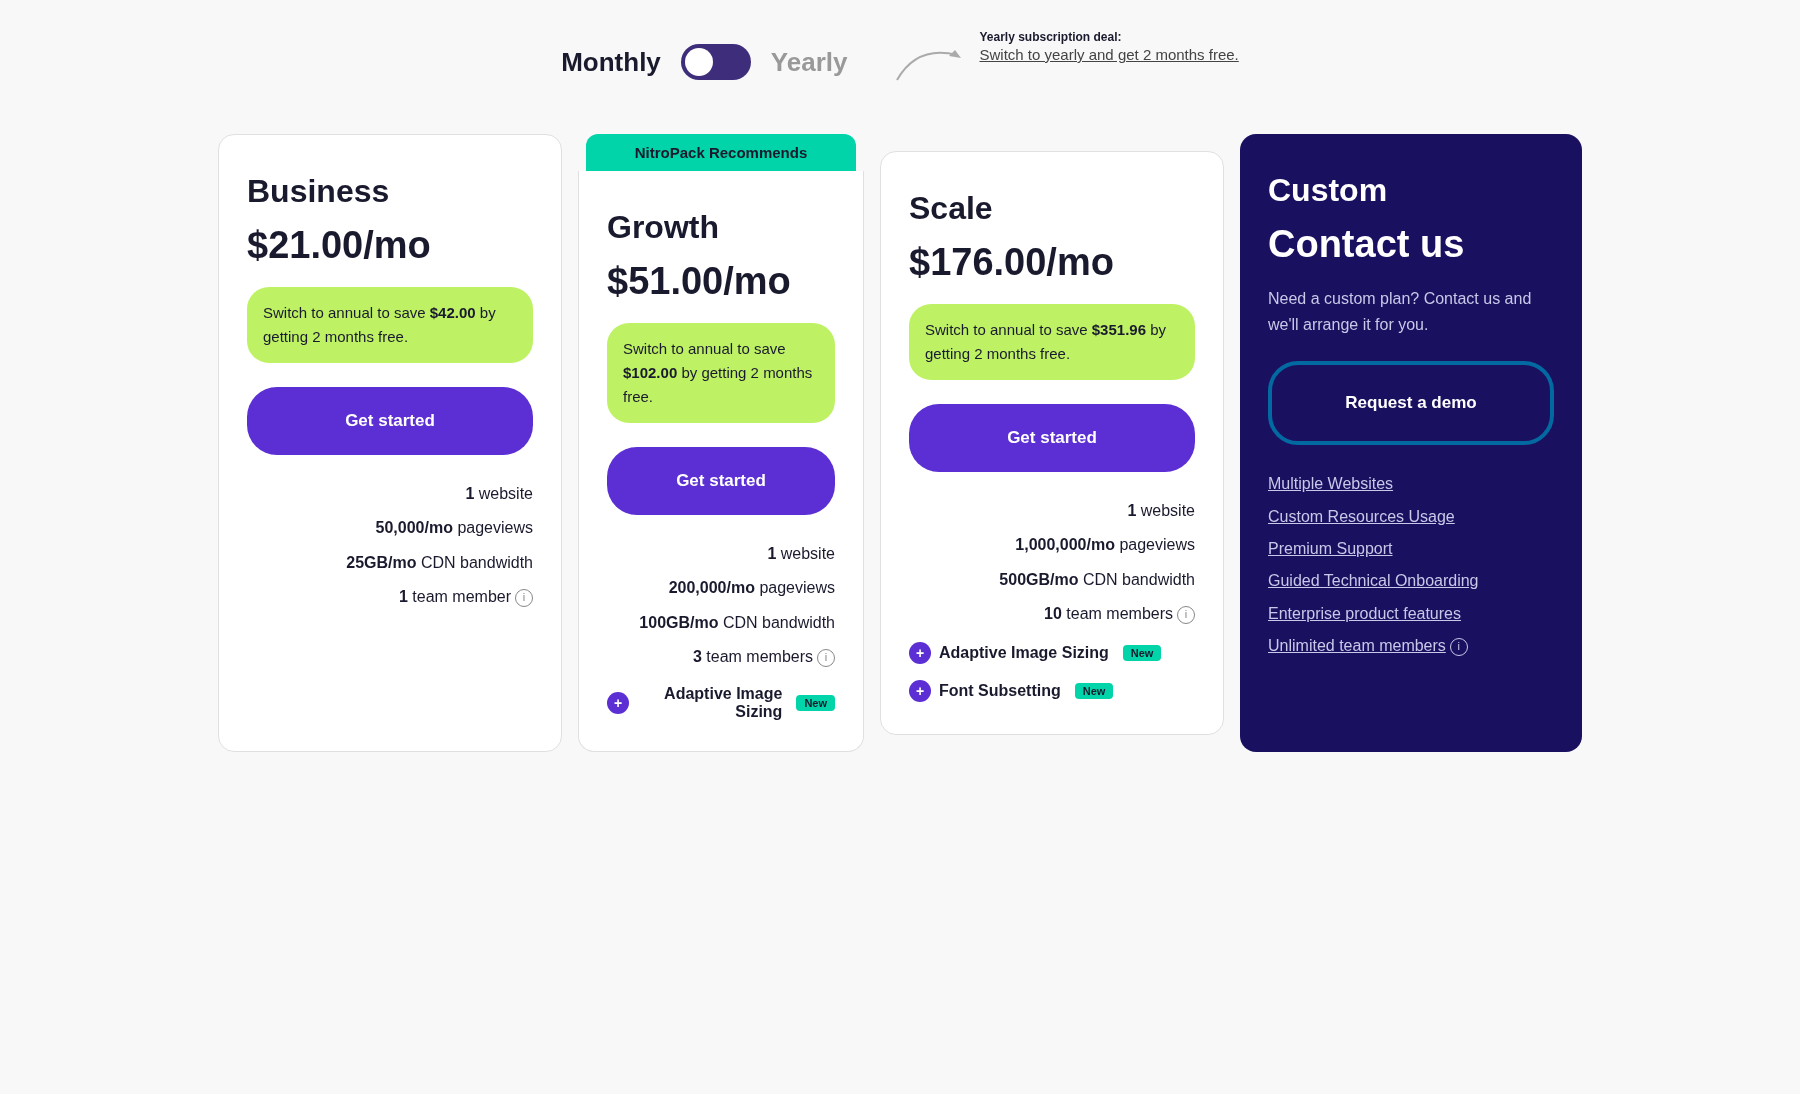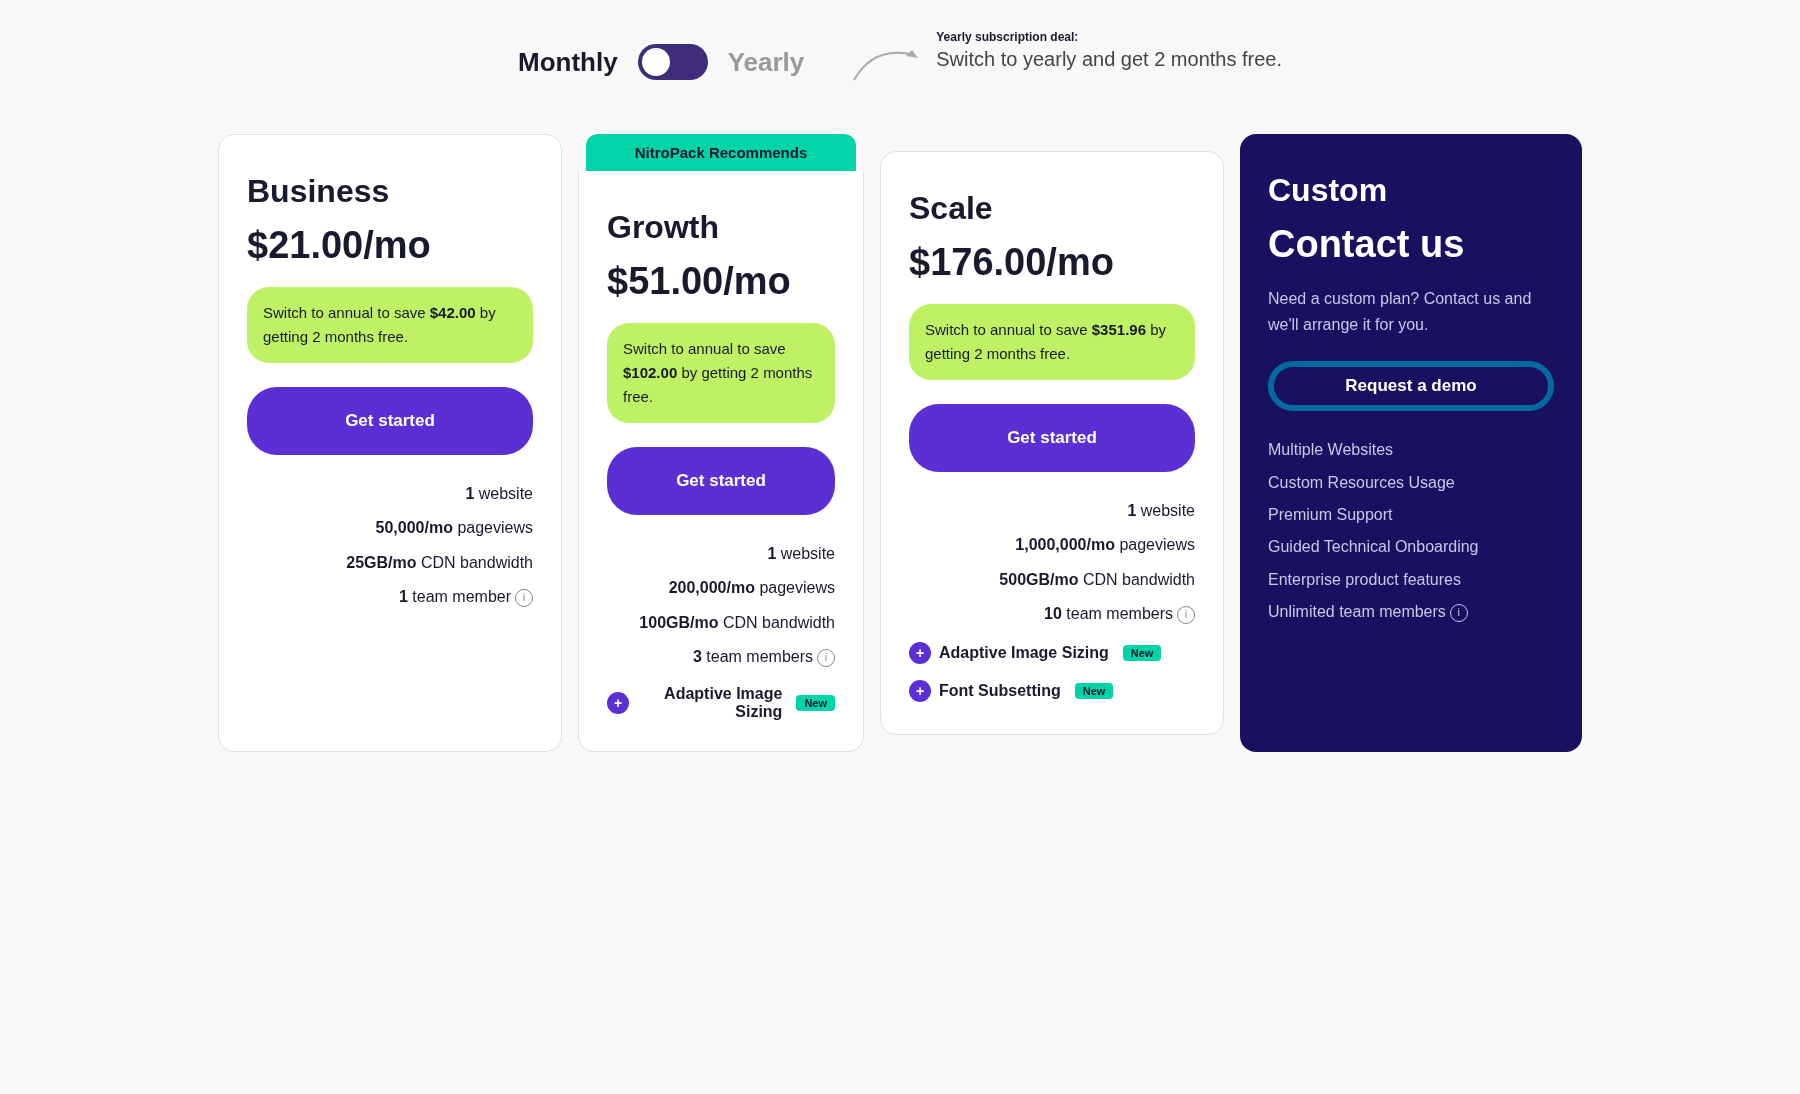--- a/index.html
+++ b/index.html
@@ -67,23 +67,24 @@
       display: inline-block;
     }
 
     .yearly-deal-title {
       font-size: 12px;
       font-weight: 700;
       color: #1a1a2e;
     }
 
     .yearly-deal-text {
-      font-size: 20px;
+      font-size: 15px;
       color: #444;
       line-height: 1.5;
+      text-decoration: underline;
     }
 
     
     .plans-container {
       display: flex;
       gap: 0;
       width: 100%;
       max-width: 1380px;
       align-items: stretch;
     }
@@ -169,23 +170,23 @@
       font-weight: 600;
       cursor: pointer;
       width: 100%;
       margin-bottom: 28px;
       text-align: center;
     }
 
     .request-demo-btn {
       background: transparent;
       color: white;
-      border: 6px solid #0369a1;
+      border: 4px solid #0369a1;
       border-radius: 30px;
-      padding: 9px 28px;
+      padding: 28px 28px;
       font-size: 17px;
       font-weight: 600;
       cursor: pointer;
       width: 100%;
       margin-bottom: 28px;
       text-align: center;
     }
 
     
     .features-list {
@@ -273,20 +274,21 @@
     .custom-features-list {
       display: flex;
       flex-direction: column;
       gap: 10px;
     }
 
     .custom-feature {
       font-size: 16px;
       color: #c8c8e8;
       line-height: 1.4;
+      text-decoration: underline;
     }
 
     
     .yearly-deal-area {
       display: flex;
       align-items: flex-start;
       margin-left: 40px;
     }
 
     .arc-arrow {

